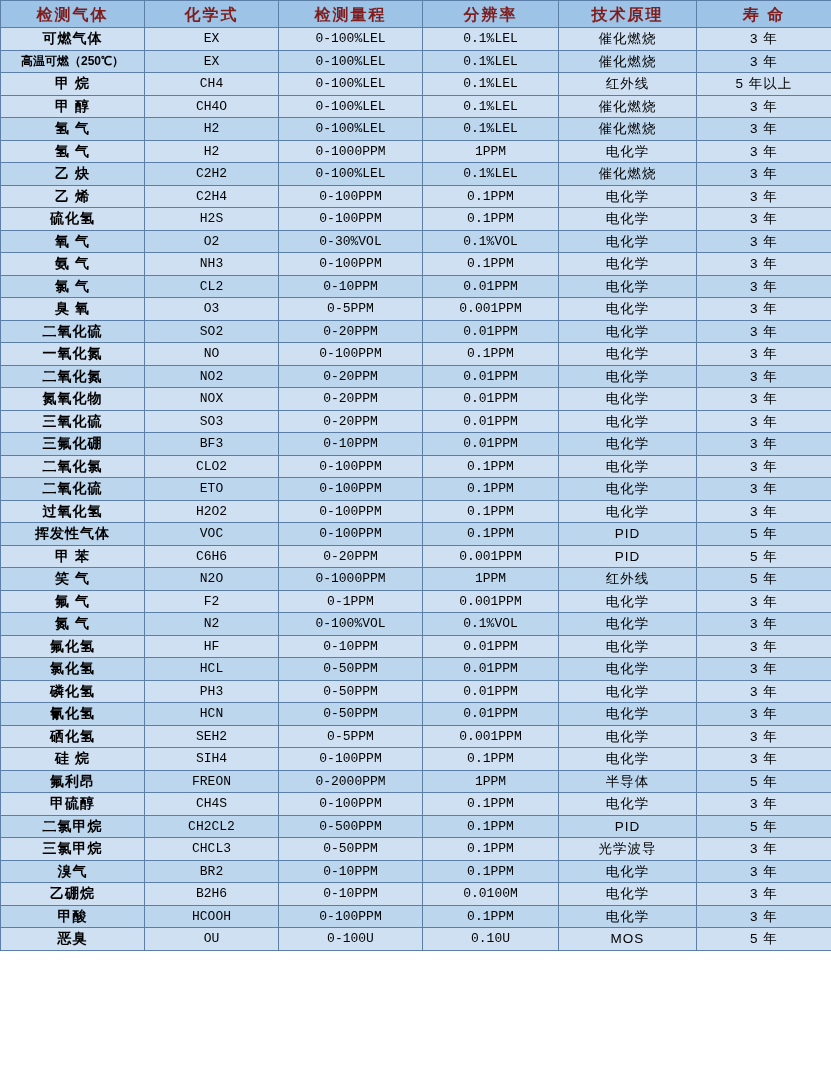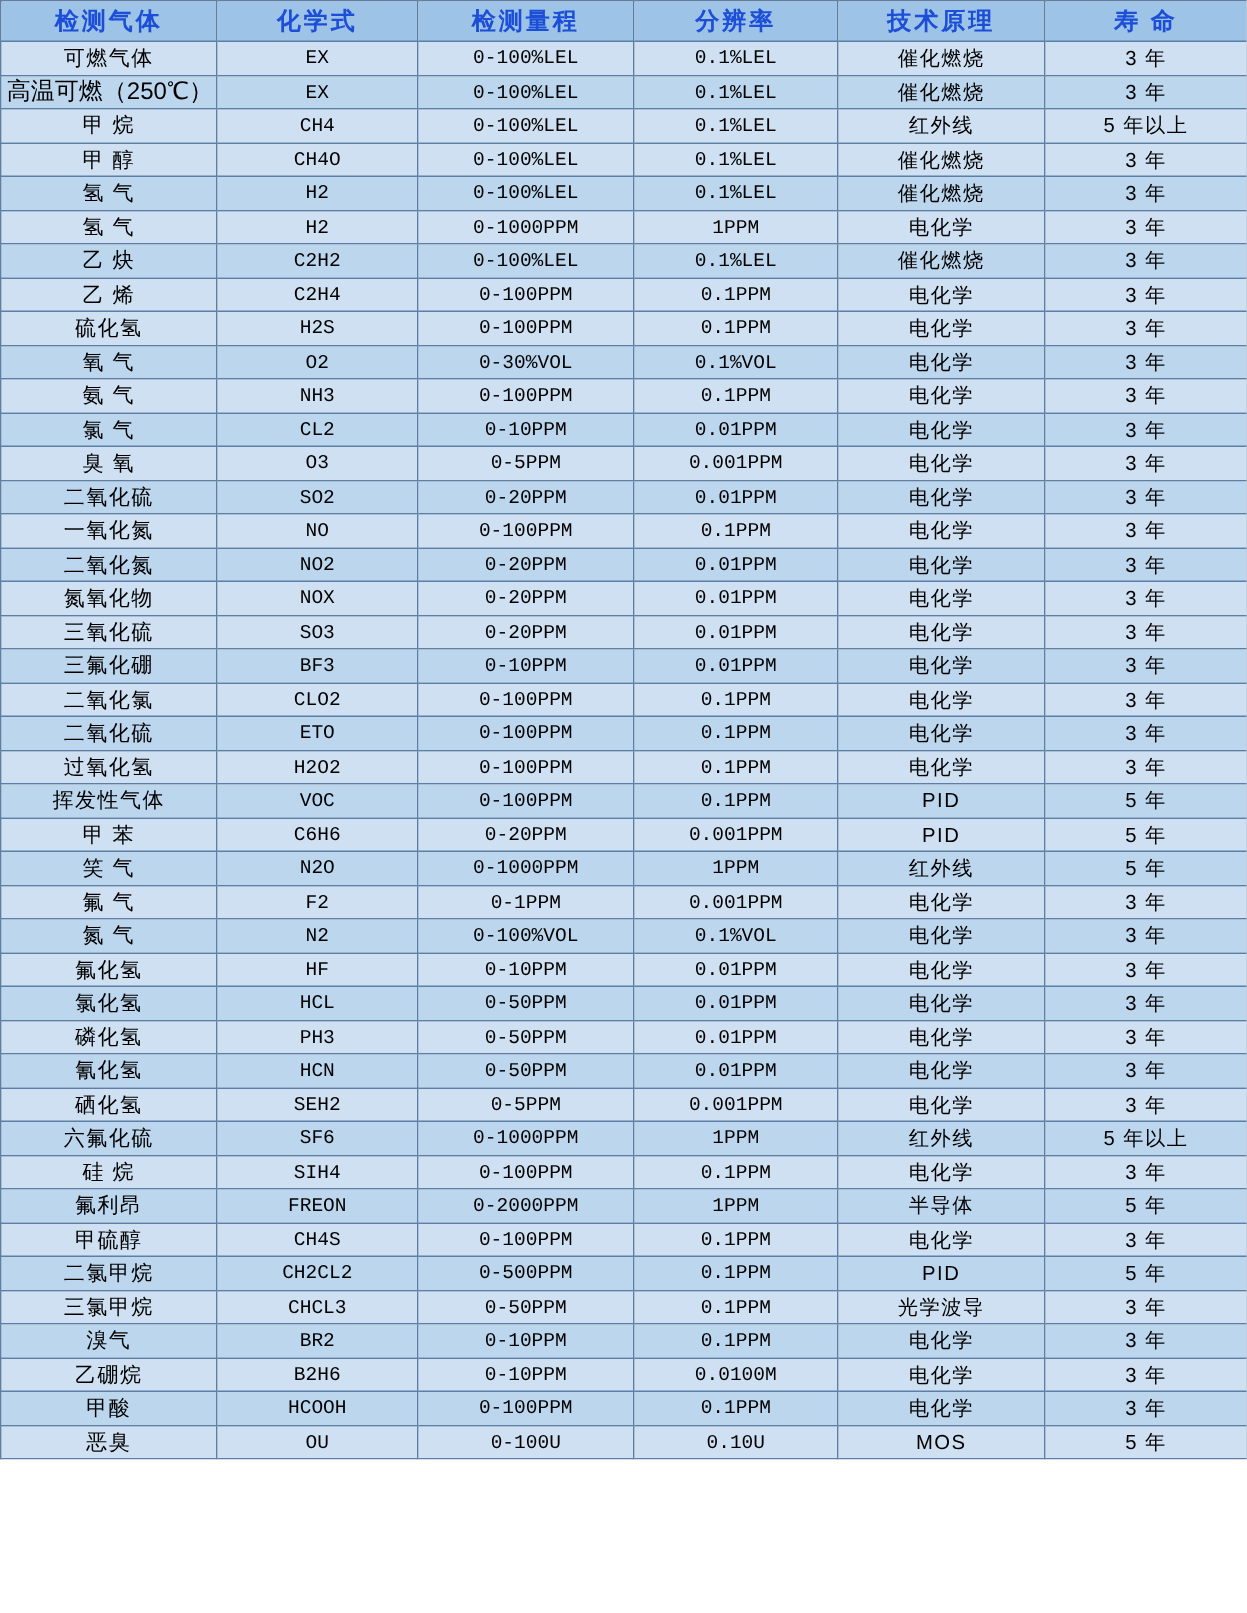--- a/index.html
+++ b/index.html
@@ -30,38 +30,38 @@
     height: 21.5px;
     line-height: 19px;
     padding: 0 2px;
     overflow: hidden;
     white-space: nowrap;
   }
   #gas-table thead th {
     background: #9dc3e6;
     font-size: 16px;
     font-weight: bold;
-    color: #1d4ed8;
+    color: #7f1d1d;
     height: 26px;
     letter-spacing: 2px;
   }
   #gas-table tbody td {
     font-size: 13px;
     color: #000000;
   }
   #gas-table tbody tr.odd td { background: #cfe0f2; }
   #gas-table tbody tr.even td { background: #bcd6ee; }
   #gas-table tbody td.name {
     font-size: 14px;
     letter-spacing: 1px;
+    font-weight: bold;
   }
   #gas-table tbody td.name.wide {
     letter-spacing: 0px;
-    font-size: 16px;
-    text-align: right;
+    font-size: 12px;
   }
   #gas-table tbody td.formula,
   #gas-table tbody td.range,
   #gas-table tbody td.res {
     font-family: "Liberation Mono", monospace;
     font-size: 13px;
   }
   #gas-table tbody td.tech,
   #gas-table tbody td.life {
     font-size: 13.5px;
@@ -340,28 +340,20 @@
         <td class="life">3 年</td>
       </tr>
       <tr class="odd">
         <td class="name">硒化氢</td>
         <td class="formula">SEH2</td>
         <td class="range">0-5PPM</td>
         <td class="res">0.001PPM</td>
         <td class="tech">电化学</td>
         <td class="life">3 年</td>
       </tr>
-      <tr class="even">
-        <td class="name">六氟化硫</td>
-        <td class="formula">SF6</td>
-        <td class="range">0-1000PPM</td>
-        <td class="res">1PPM</td>
-        <td class="tech">红外线</td>
-        <td class="life">5 年以上</td>
-      </tr>
       <tr class="odd">
         <td class="name">硅 烷</td>
         <td class="formula">SIH4</td>
         <td class="range">0-100PPM</td>
         <td class="res">0.1PPM</td>
         <td class="tech">电化学</td>
         <td class="life">3 年</td>
       </tr>
       <tr class="even">
         <td class="name">氟利昂</td>

